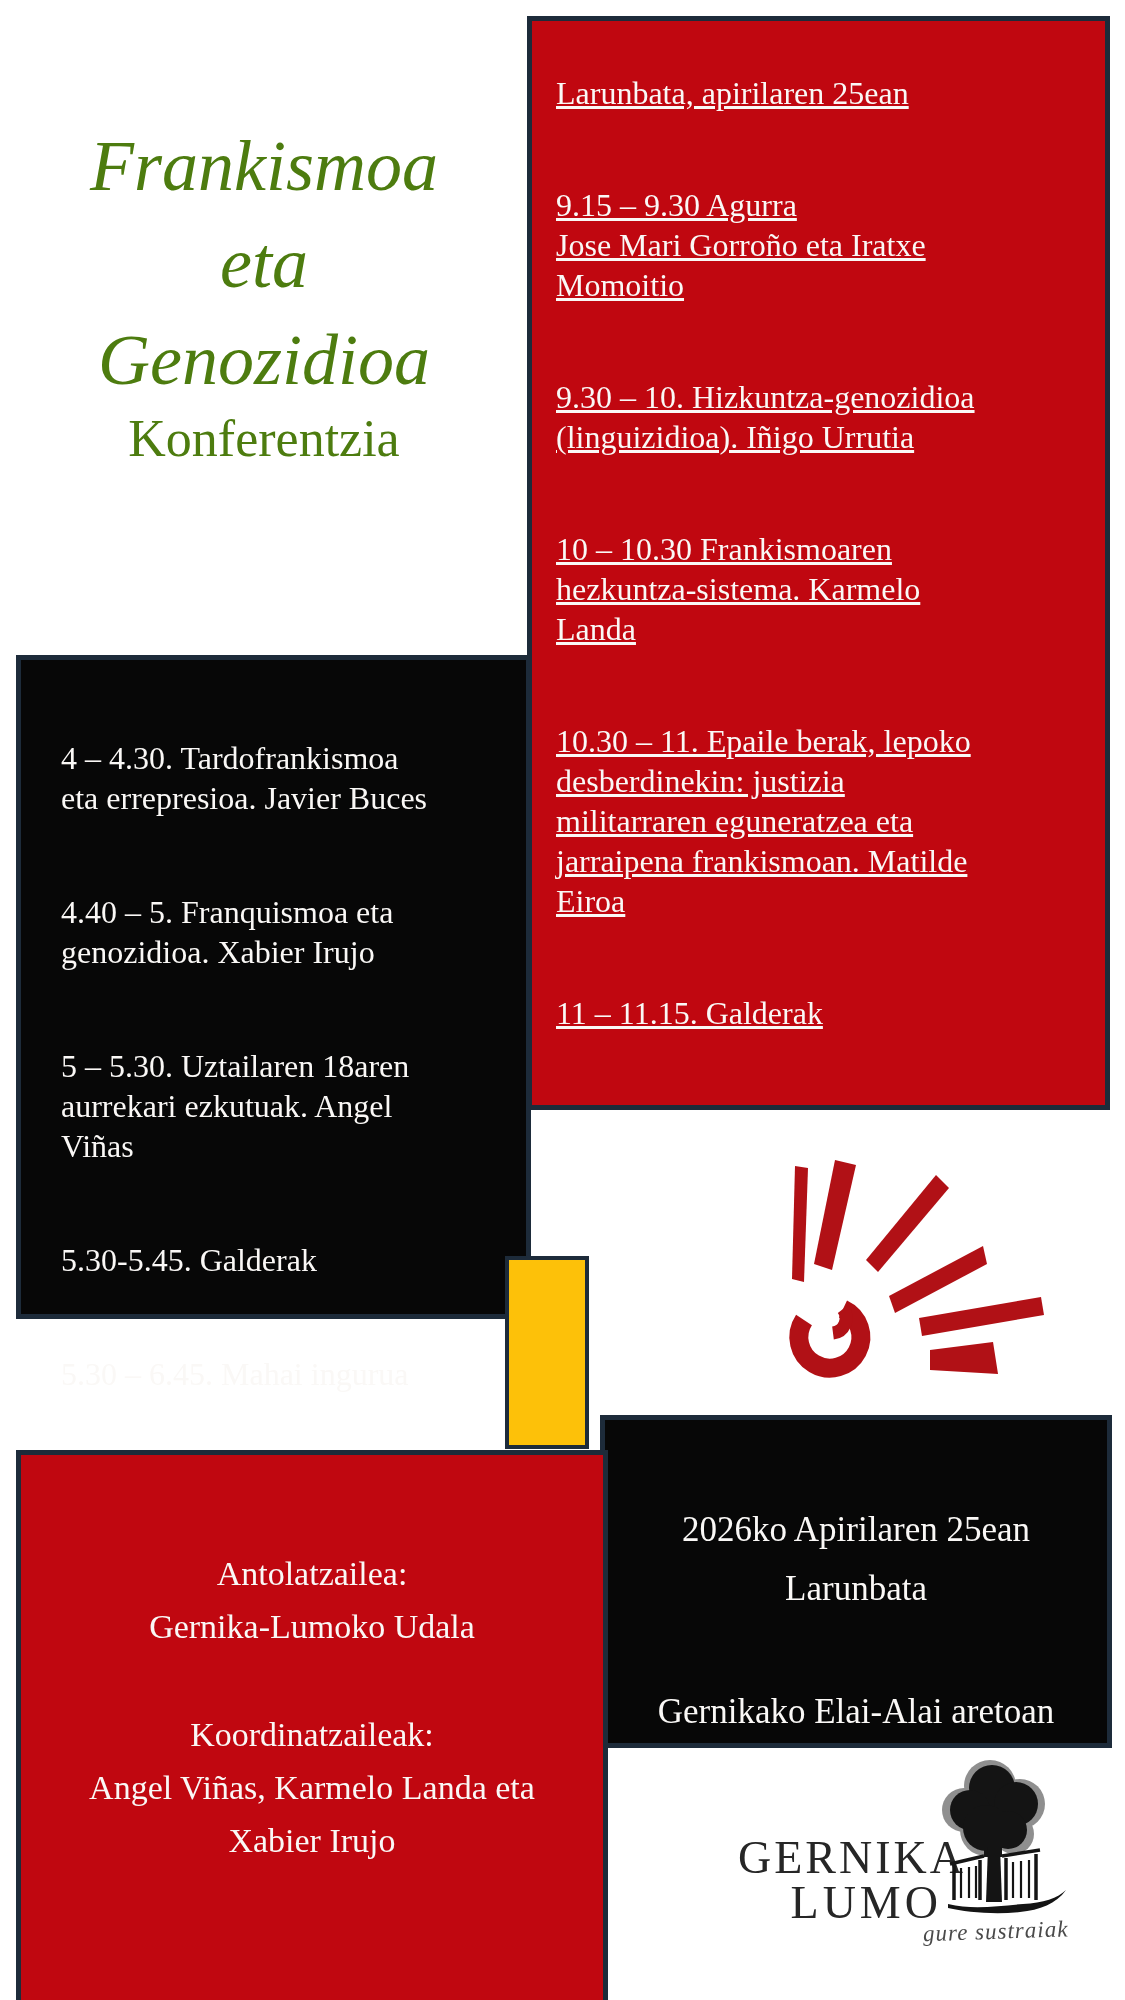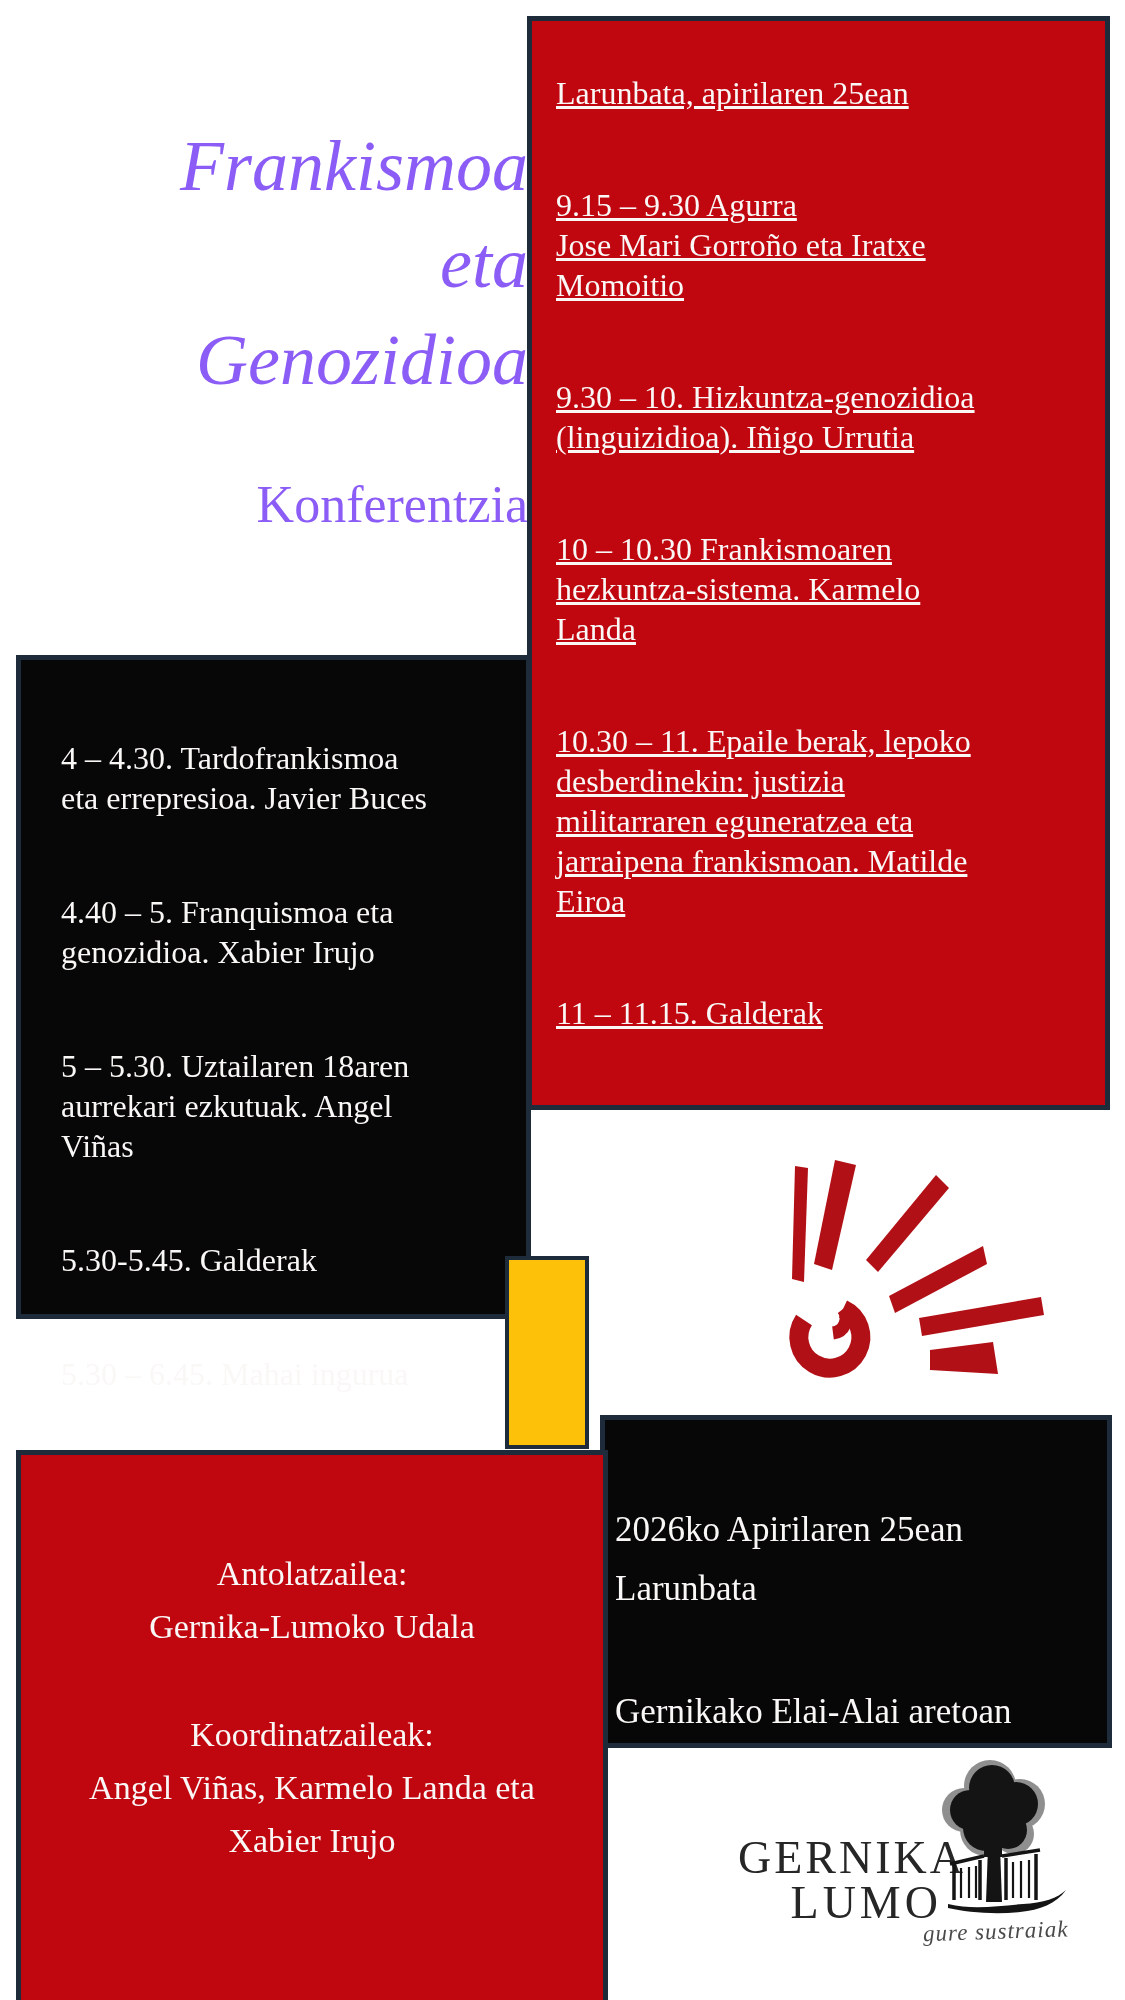--- a/index.html
+++ b/index.html
@@ -18,28 +18,27 @@
     position:relative;
     width:1125px;height:2000px;
     background:#ffffff;
     overflow:hidden;
     font-family:"Liberation Serif", serif;
   }
   .block{position:absolute;box-sizing:border-box;border:5px solid var(--navy);}
   
   .title-block{
     position:absolute;left:0;top:118px;width:528px;
-    text-align:right;color:#8b5cf6;
+    text-align:center;color:#4d7c0f;
   }
   .title-lines .line{
     font-style:italic;
     font-size:72px;line-height:97px;white-space:nowrap;
   }
   .subtitle{
-    margin-top:66px;
     font-size:52px;line-height:60px;
   }
   
   .morning{
     left:527px;top:16px;width:583px;height:1094px;
     background:var(--red);
     color:var(--text-light);
     padding:52px 26px 0 24px;
     font-size:32px;line-height:40px;
     --para-gap:72px;
@@ -68,20 +67,21 @@
   
   .sunburst{
     position:absolute;left:740px;top:1130px;width:320px;height:260px;
     z-index:1;
   }
   
   .evening{
     left:600px;top:1415px;width:512px;height:333px;
     background:var(--block-black);
     color:var(--text-light);
+    text-align:center;
     padding:80px 10px 0 10px;
     font-size:35px;line-height:59px;
     --para-gap:64px;
     z-index:4;
   }
   
   .organizers{
     left:16px;top:1450px;width:592px;height:705px;
     background:var(--red);
     color:var(--text-light);

